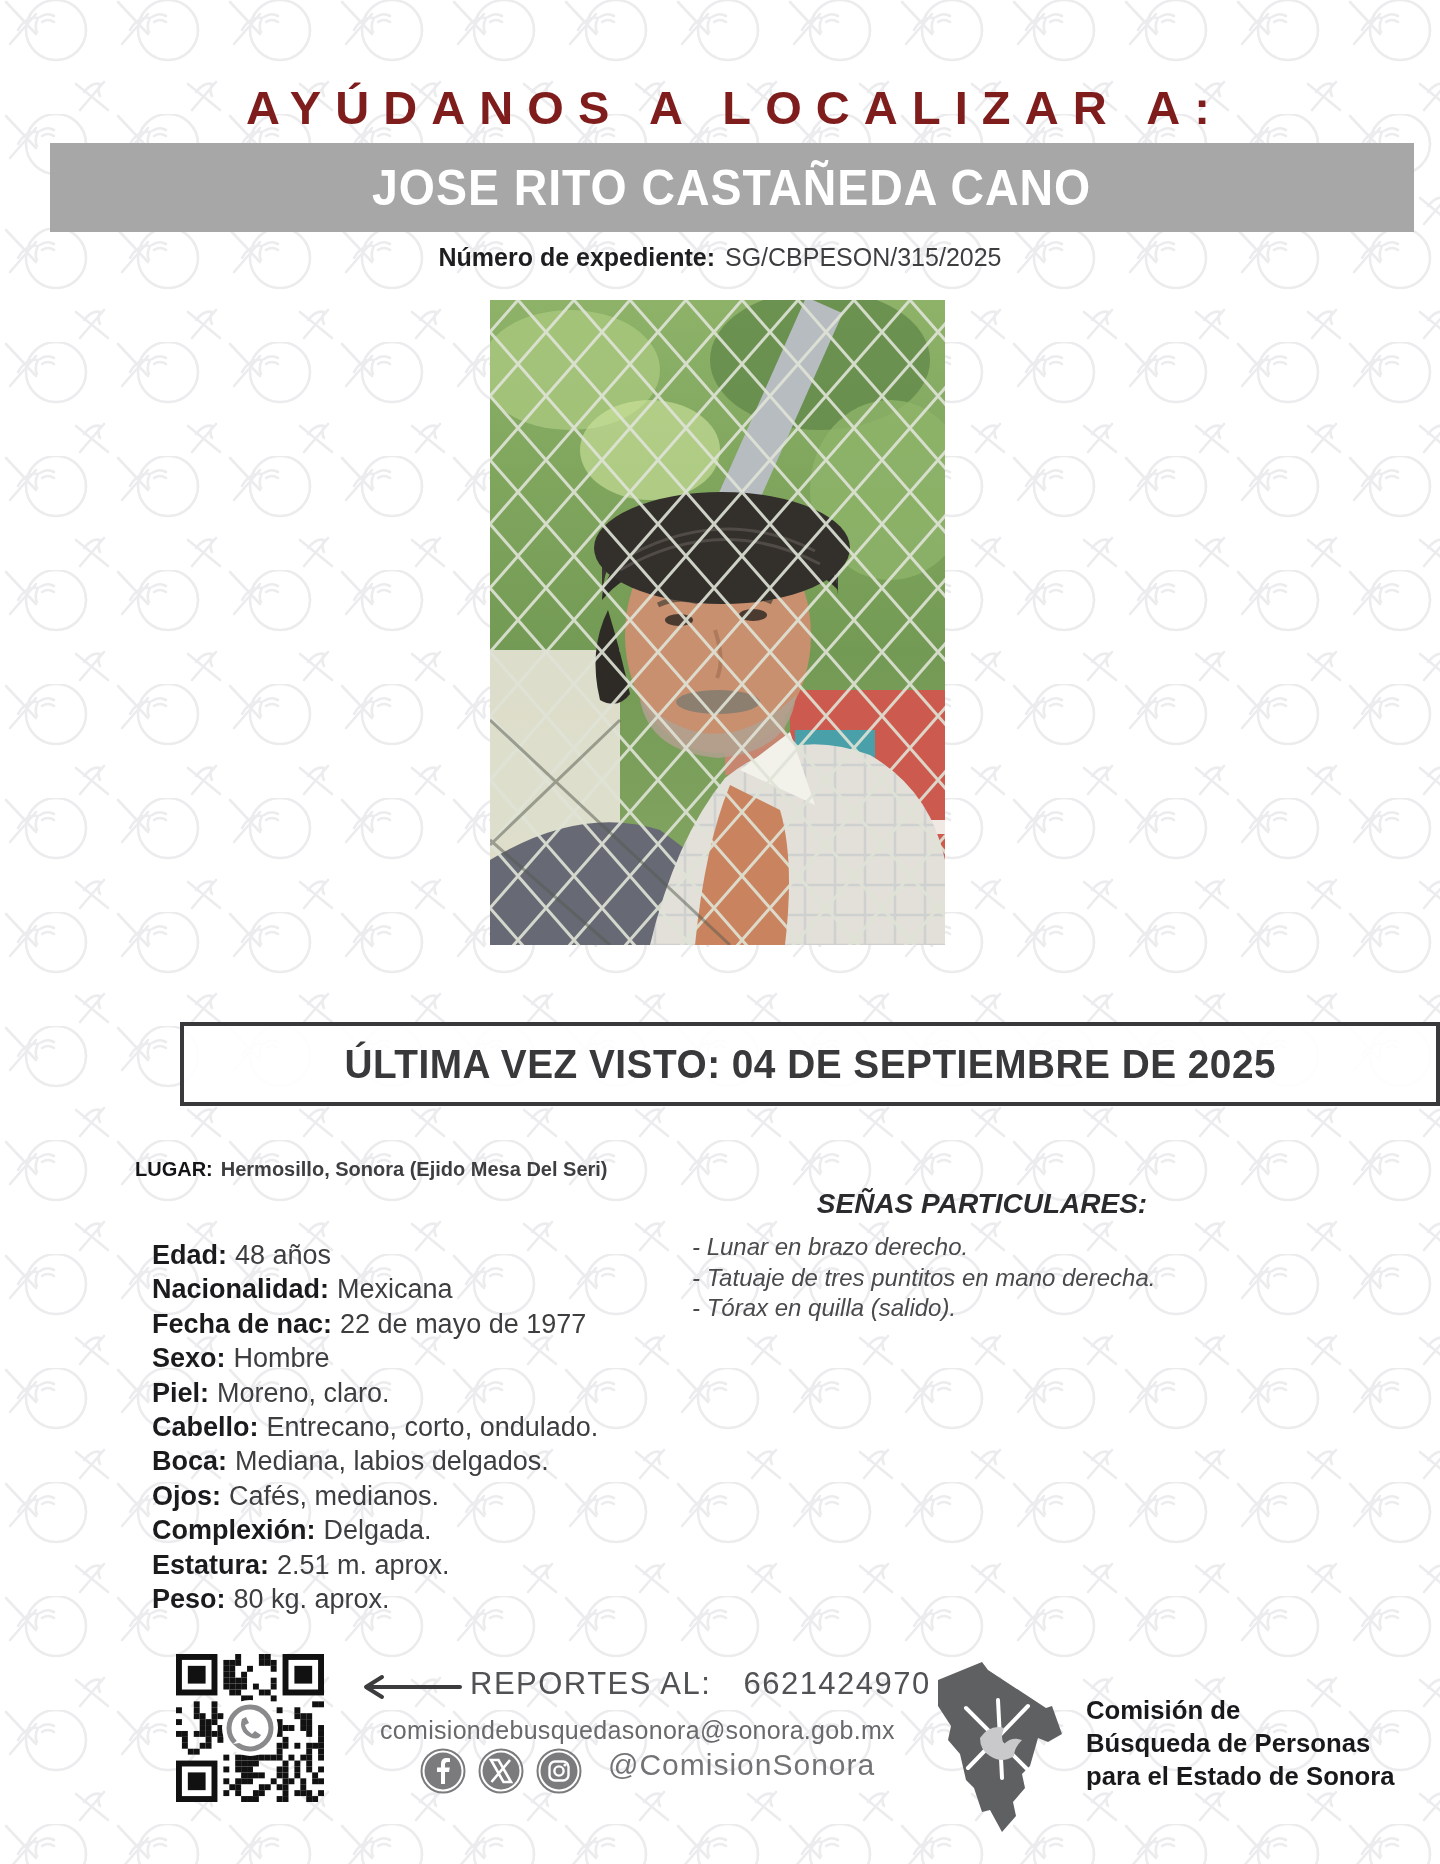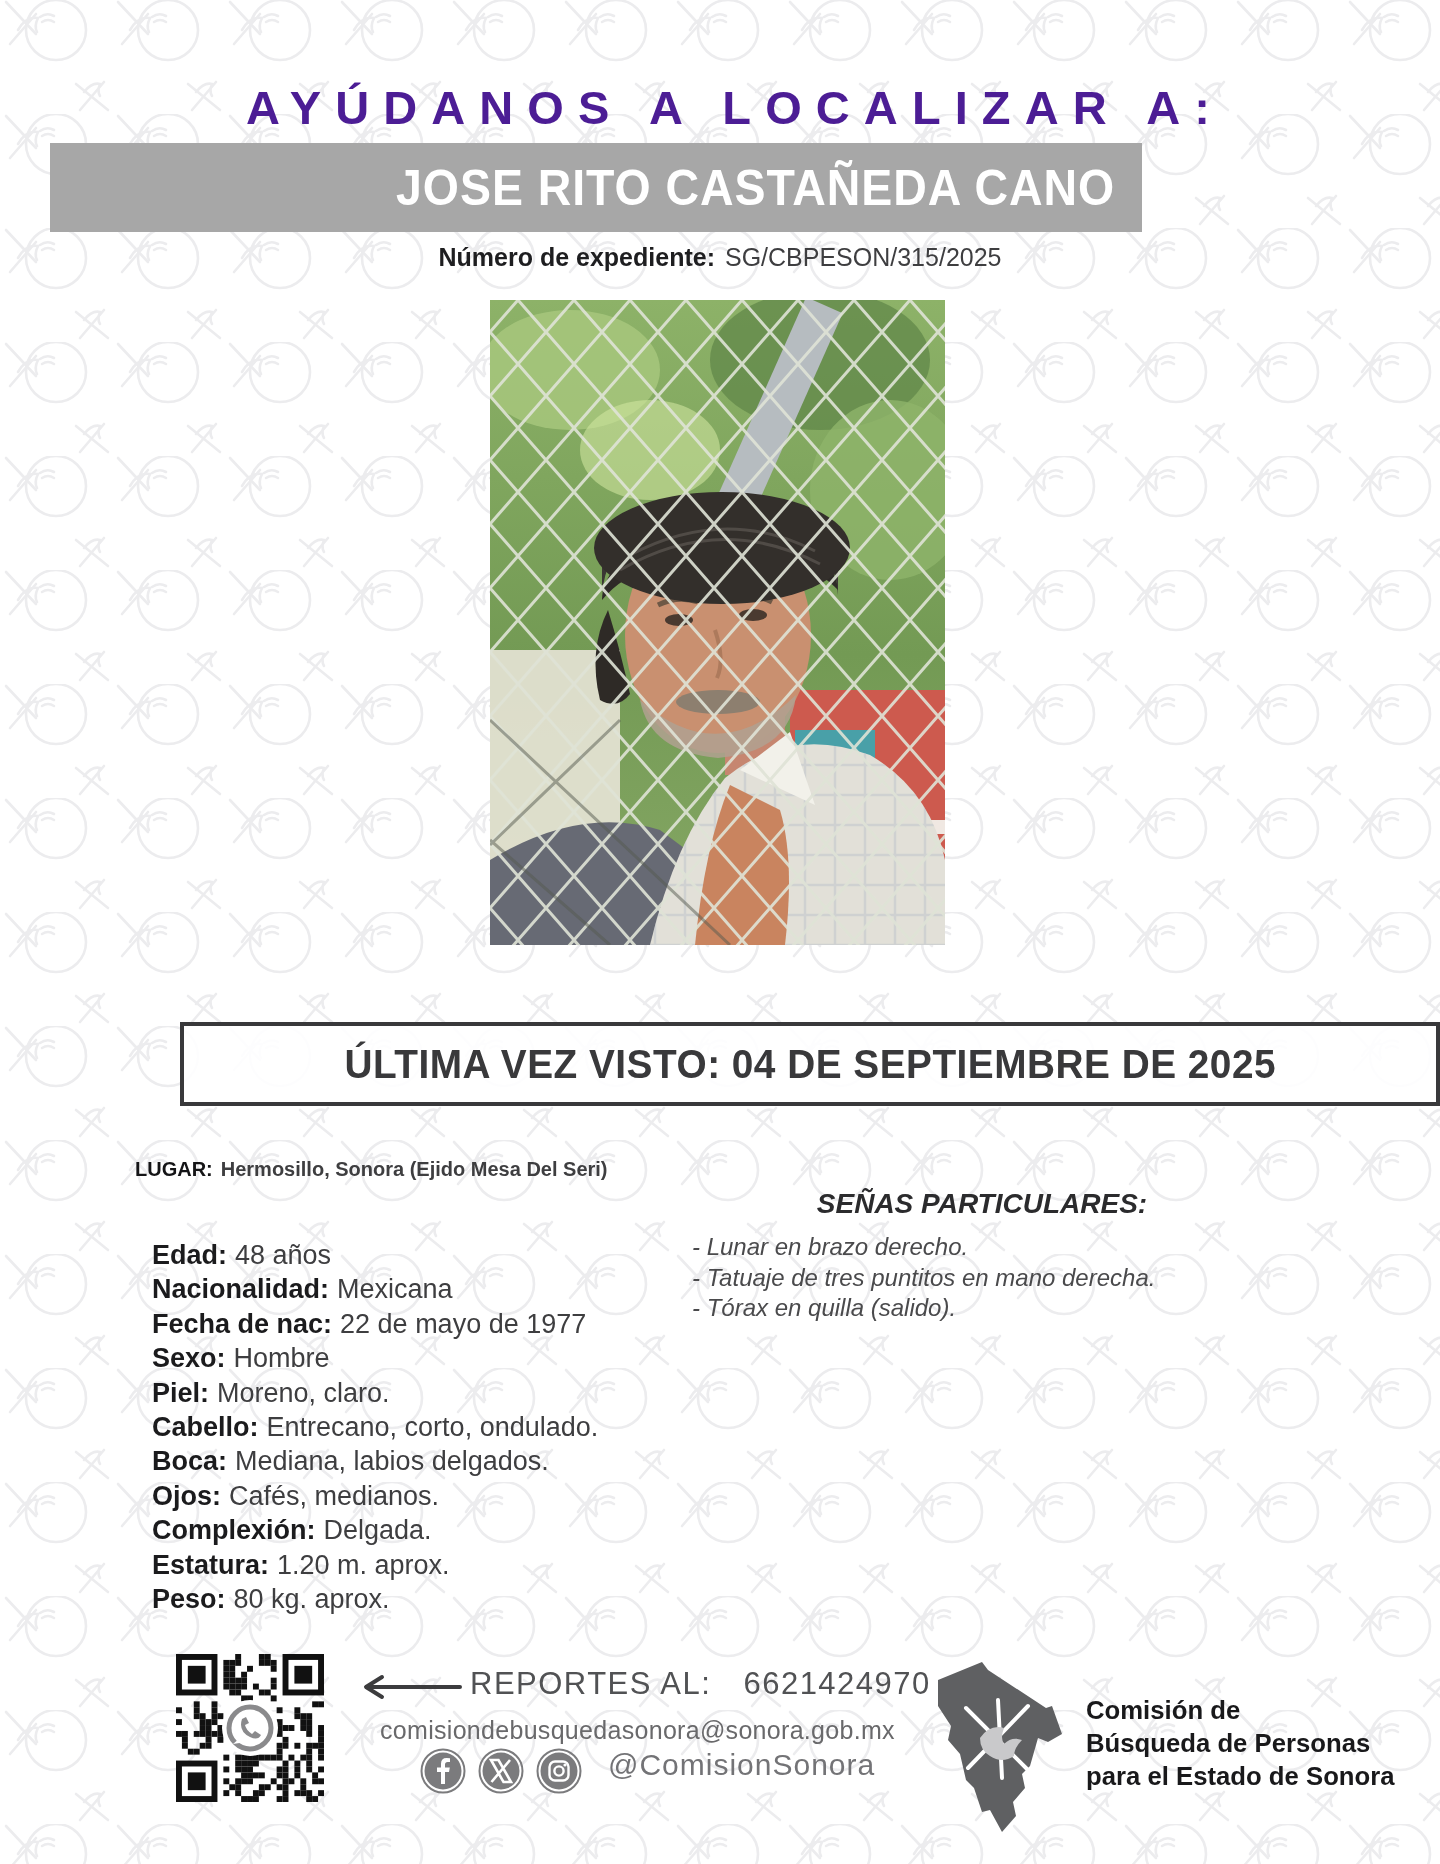--- a/index.html
+++ b/index.html
@@ -9,25 +9,25 @@
     font-family:"Liberation Sans", sans-serif;
     color:#3e3e40;
   }
   .abs{position:absolute;}
   
   #watermark{position:absolute;inset:0;z-index:0;}
   .layer{position:absolute;inset:0;z-index:1;}
   
   .headline{
     left:30px;top:80px;width:1410px;text-align:center;
-    font-size:47px;font-weight:800;letter-spacing:.30em;color:#4c1d95;
+    font-size:47px;font-weight:800;letter-spacing:.30em;color:#7f1d1d;
   }
   .name-banner{
-    left:50px;top:143px;width:1092px;height:89px;background:#a7a7a7;
-    display:flex;align-items:center;justify-content:flex-end;
+    left:50px;top:143px;width:1364px;height:89px;background:#a7a7a7;
+    display:flex;align-items:center;justify-content:center;
   }
   .name-banner span{
     color:#ffffff;font-size:50px;font-weight:800;letter-spacing:1px;
     transform:scaleX(.93);white-space:nowrap;
   }
   .case-line{left:0;top:243px;width:1440px;text-align:center;font-size:25px;color:#3e3e40;}
   .case-line b{color:#1e1e20;margin-right:10px;}
   
   .photo{left:490px;top:300px;width:455px;height:645px;}
   
@@ -150,21 +150,21 @@
   <div class="abs details">
     <div class="drow"><b>Edad:</b><span>48 años</span></div>
     <div class="drow"><b>Nacionalidad:</b><span>Mexicana</span></div>
     <div class="drow"><b>Fecha de nac:</b><span>22 de mayo de 1977</span></div>
     <div class="drow"><b>Sexo:</b><span>Hombre</span></div>
     <div class="drow"><b>Piel:</b><span>Moreno, claro.</span></div>
     <div class="drow"><b>Cabello:</b><span>Entrecano, corto, ondulado.</span></div>
     <div class="drow"><b>Boca:</b><span>Mediana, labios delgados.</span></div>
     <div class="drow"><b>Ojos:</b><span>Cafés, medianos.</span></div>
     <div class="drow"><b>Complexión:</b><span>Delgada.</span></div>
-    <div class="drow"><b>Estatura:</b><span>1.20 m. aprox.</span></div>
+    <div class="drow"><b>Estatura:</b><span>2.51 m. aprox.</span></div>
     <div class="drow"><b>Peso:</b><span>80 kg. aprox.</span></div>
   </div>
 
   <div class="abs senas">
     <div class="senas-title">SEÑAS PARTICULARES:</div>
     <div class="senas-list">
       <div>- Lunar en brazo derecho.</div>
       <div>- Tatuaje de tres puntitos en mano derecha.</div>
       <div>- Tórax en quilla (salido).</div>
     </div>

